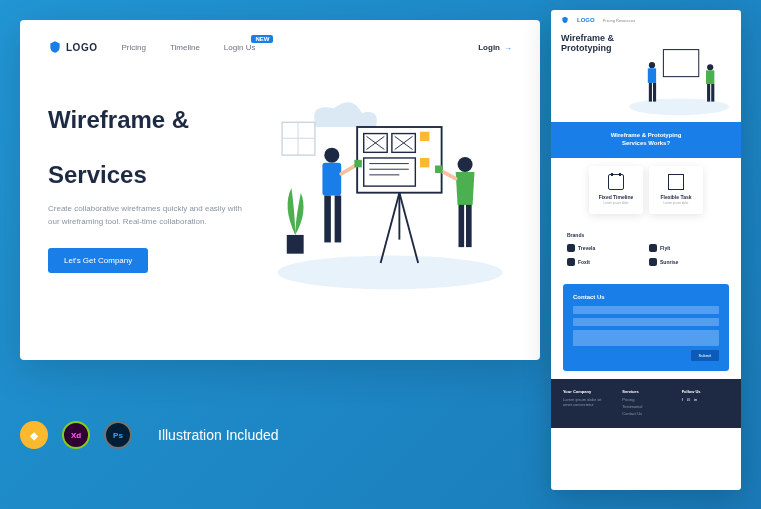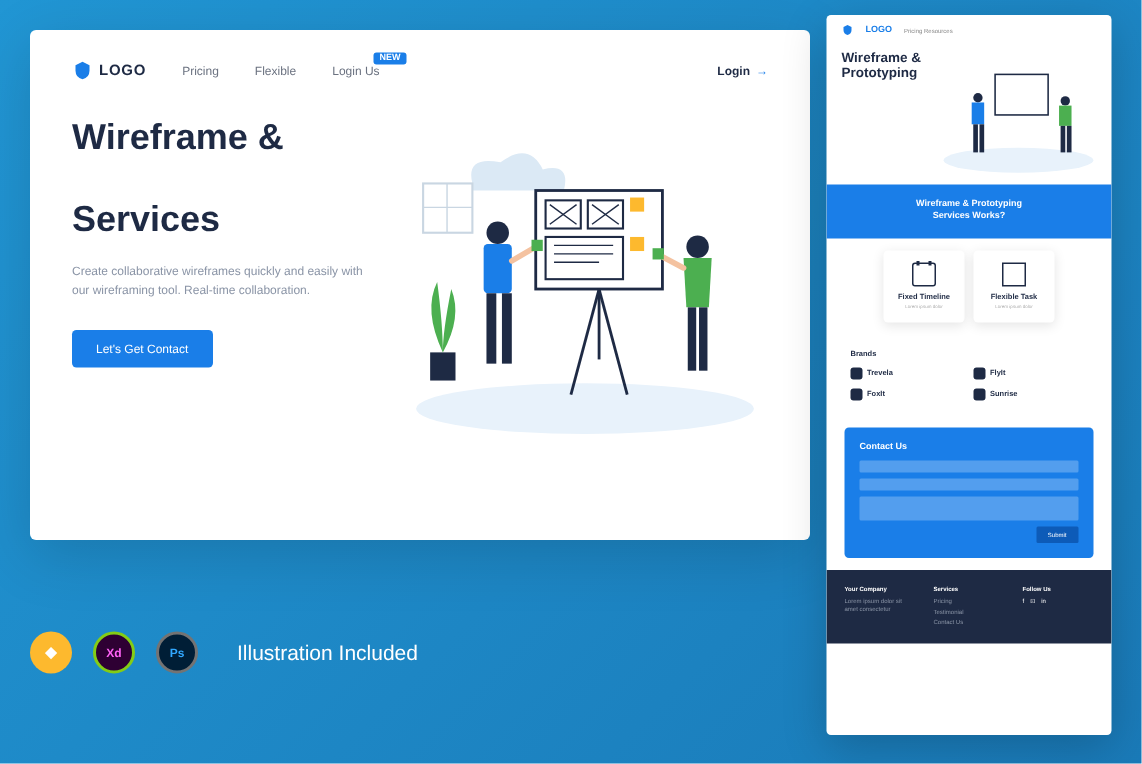--- a/index.html
+++ b/index.html
@@ -11,21 +11,21 @@
 .logo-wrap { display: flex; align-items: center; gap: 4px; }
 .logo-text { font-weight: 700; color: #1e2a44; font-size: 10px; letter-spacing: 0.5px; }
 .nav-link { color: #6b7280; cursor: pointer; font-size: 8px; }
 .nav-join { color: #6b7280; font-size: 8px; position: relative; }
 .badge { background: #1a7ee8; color: #fff; font-size: 6px; padding: 1px 4px; border-radius: 2px; position: absolute; top: -8px; right: -18px; font-weight: 600; }
 .nav-spacer { flex: 1; }
 .login { color: #1e2a44; font-weight: 600; font-size: 8px; display: flex; align-items: center; gap: 4px; }
 .arrow { color: #1a7ee8; }
 
 .hero { display: flex; gap: 20px; }
-.hero-text { flex: 0 0 200px; }
+.hero-text { flex: 0 0 200px; margin-top: 28px; }
 .hero-title { font-size: 24px; font-weight: 800; color: #1e2a44; line-height: 1.15; margin-bottom: 14px; }
 .hero-desc { font-size: 8px; color: #8a94a6; line-height: 1.6; margin-bottom: 20px; }
 .cta { background: #1a7ee8; color: #fff; border: none; padding: 8px 16px; font-size: 8px; border-radius: 3px; cursor: pointer; font-weight: 500; }
 
 .illus { flex: 1; position: relative; height: 220px; }
 .illus svg { width: 100%; height: 100%; }
 
 .bottom-bar { position: absolute; left: 20px; bottom: 60px; display: flex; align-items: center; gap: 14px; }
 .tool-icon { width: 28px; height: 28px; border-radius: 50%; display: flex; align-items: center; justify-content: center; font-size: 10px; font-weight: 700; }
 .tool-sketch { background: #fdb92e; color: #fff; }
@@ -71,41 +71,41 @@
 
 <div class="main-card">
   <div class="nav">
     <div class="logo-wrap">
       <svg width="14" height="14" viewBox="0 0 24 24">
           <path d="M12 2 L20 6 L20 12 Q20 20 12 22 Q4 20 4 12 L4 6 Z" fill="#1a7ee8"></path>
         </svg>
       <span class="logo-text">LOGO</span>
     </div>
     <span class="nav-link">Pricing</span>
-    <span class="nav-link">Flexible</span>
+    <span class="nav-link">Timeline</span>
     <span class="nav-join">
       <span>Login Us</span>
       <span class="badge">NEW</span>
     </span>
     <span class="nav-spacer"></span>
     <span class="login">
       <span>Login</span>
       <span class="arrow">→</span>
     </span>
   </div>
 
   <div class="hero">
     <div class="hero-text">
       <h1 class="hero-title">
         <span>Wireframe &amp;</span><br>
         <br>
         <span>Services</span>
       </h1>
       <p class="hero-desc">Create collaborative wireframes quickly and easily with our wireframing tool. Real-time collaboration.</p>
-      <button class="cta">Let's Get Contact</button>
+      <button class="cta">Let's Get Company</button>
     </div>
     <div class="illus">
       <svg viewBox="0 0 260 220">
         <ellipse cx="130" cy="200" rx="120" ry="18" fill="#e8f2fb"></ellipse>
         <path d="M50 40 Q45 20 70 25 Q90 10 100 30 Q120 25 115 45 L50 45 Z" fill="#dbe9f5"></path>
         <rect x="95" y="45" width="90" height="70" fill="#fff" stroke="#1e2a44" stroke-width="2"></rect>
         <rect x="102" y="52" width="25" height="20" fill="none" stroke="#1e2a44" stroke-width="1.5"></rect>
         <line x1="105" y1="55" x2="124" y2="69" stroke="#1e2a44"></line>
           <line x1="124" y1="55" x2="105" y2="69" stroke="#1e2a44"></line>
         <rect x="132" y="52" width="25" height="20" fill="none" stroke="#1e2a44" stroke-width="1.5"></rect>

